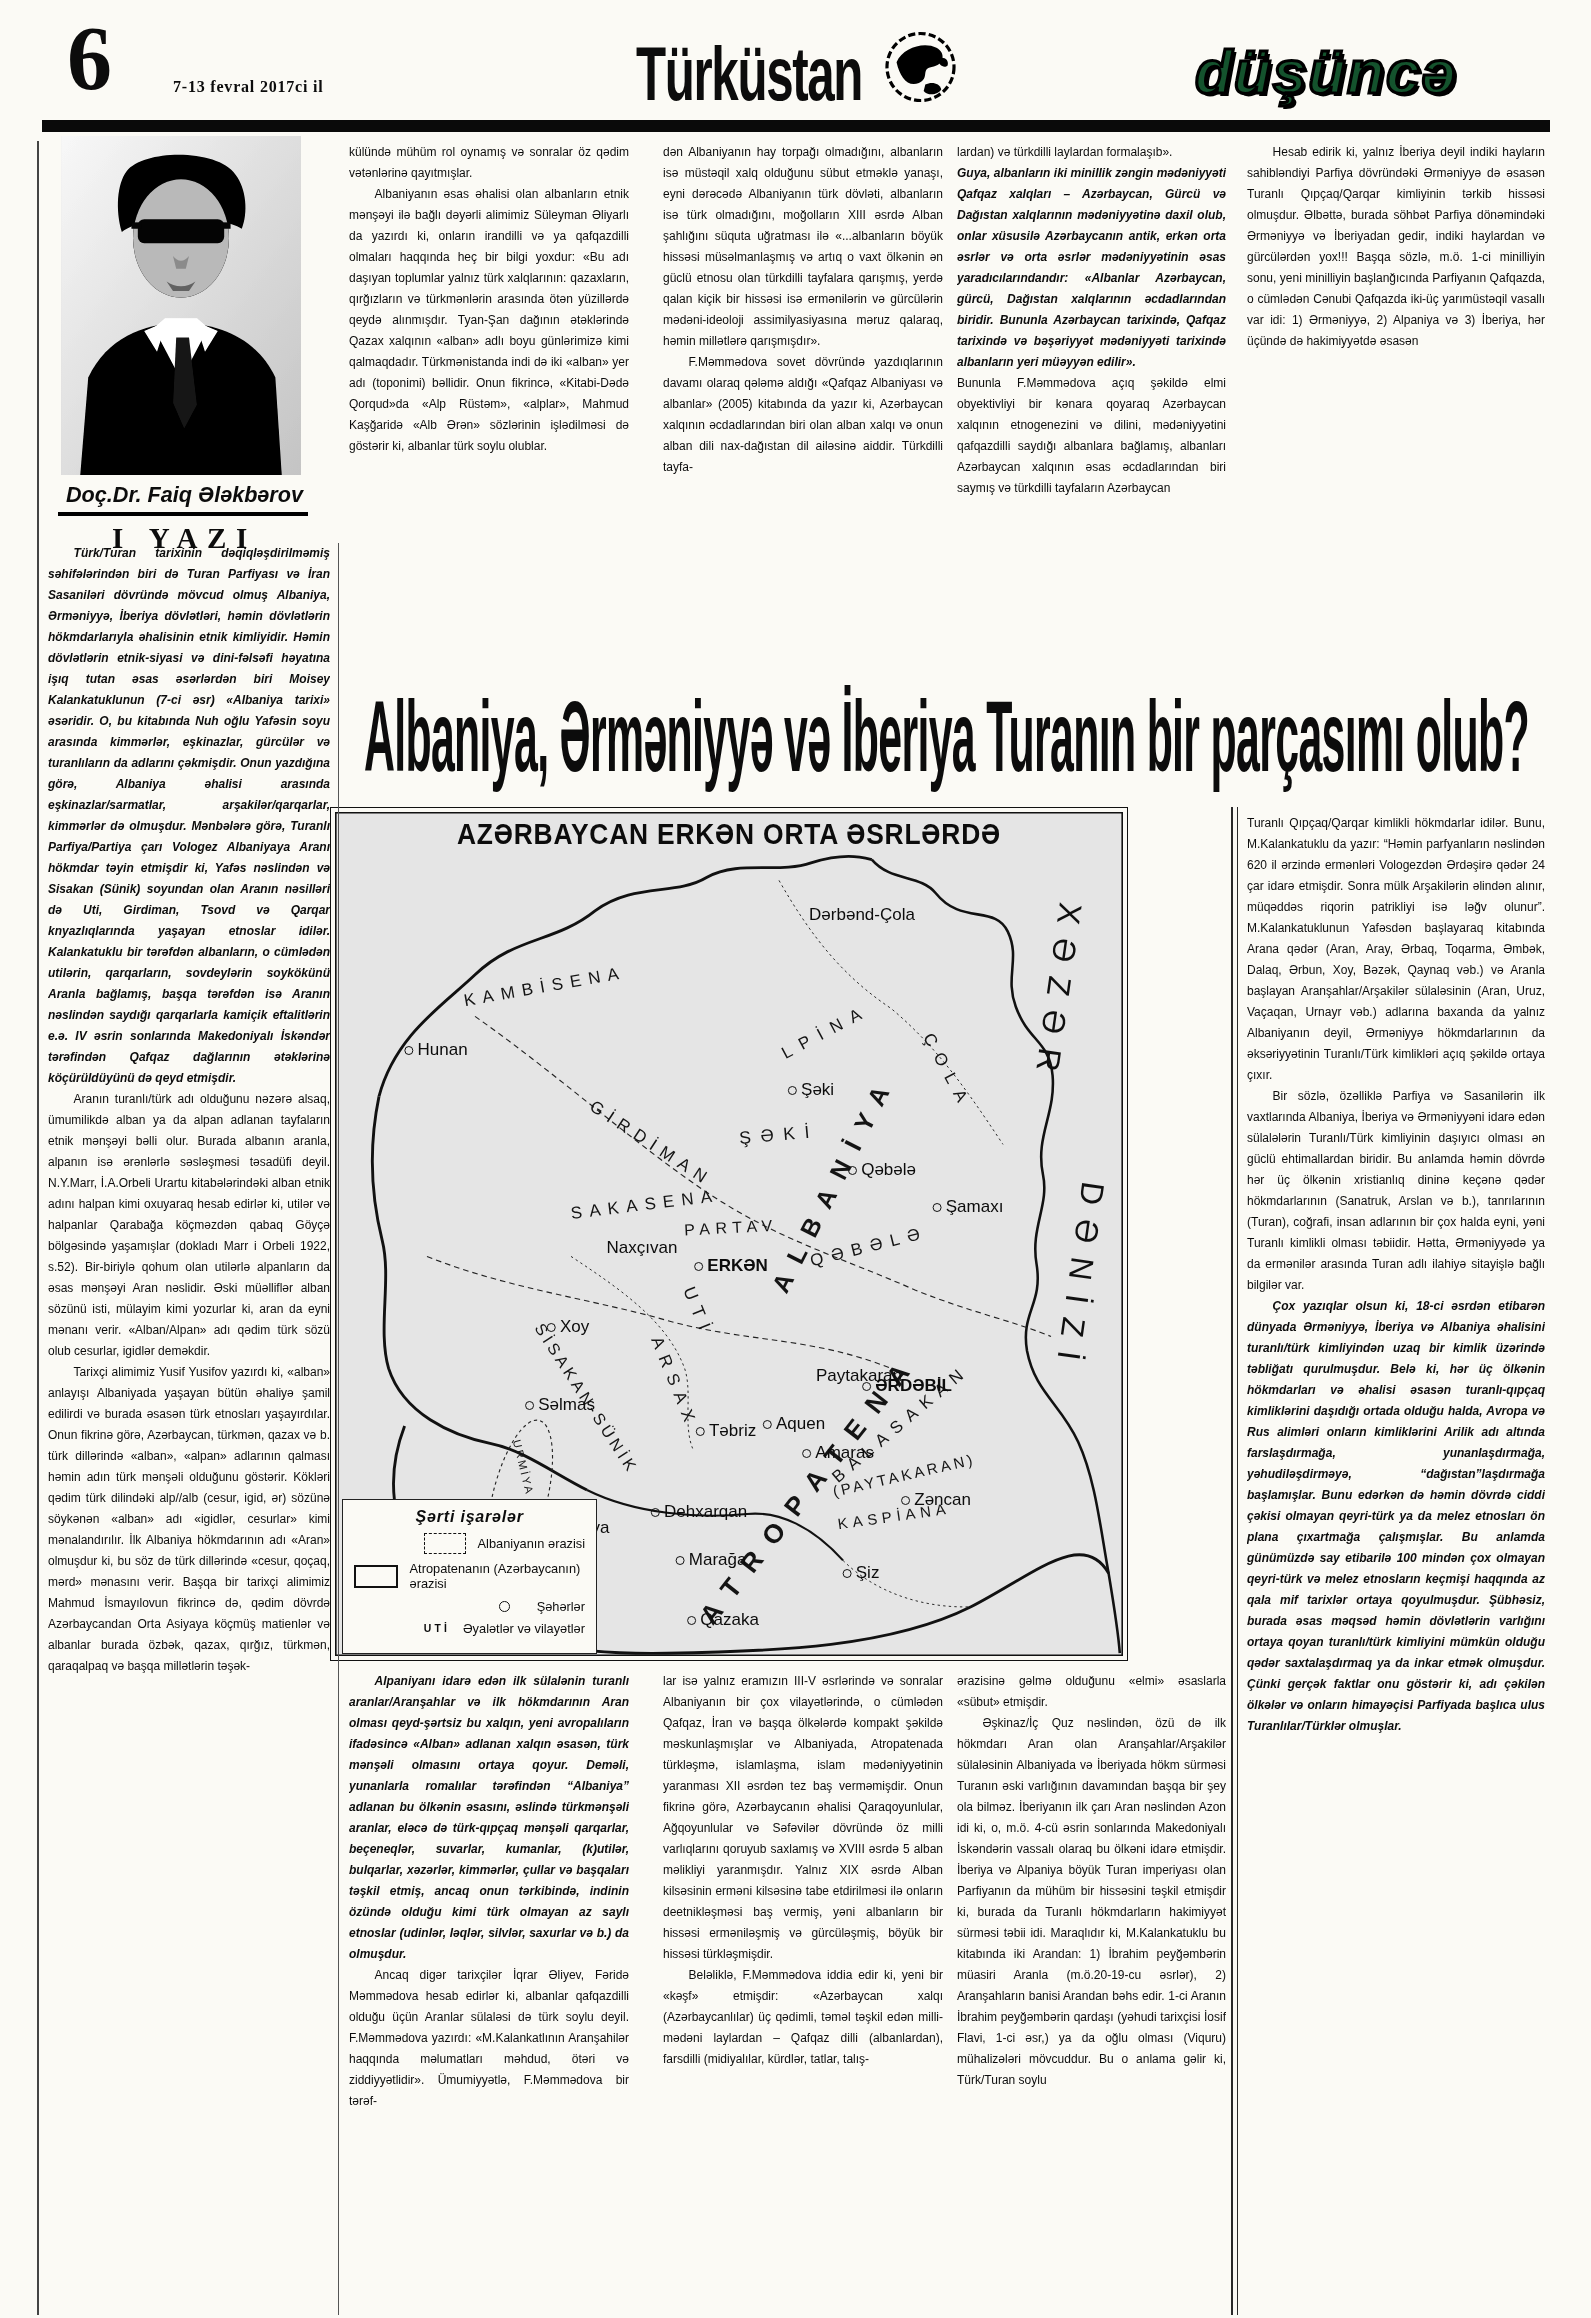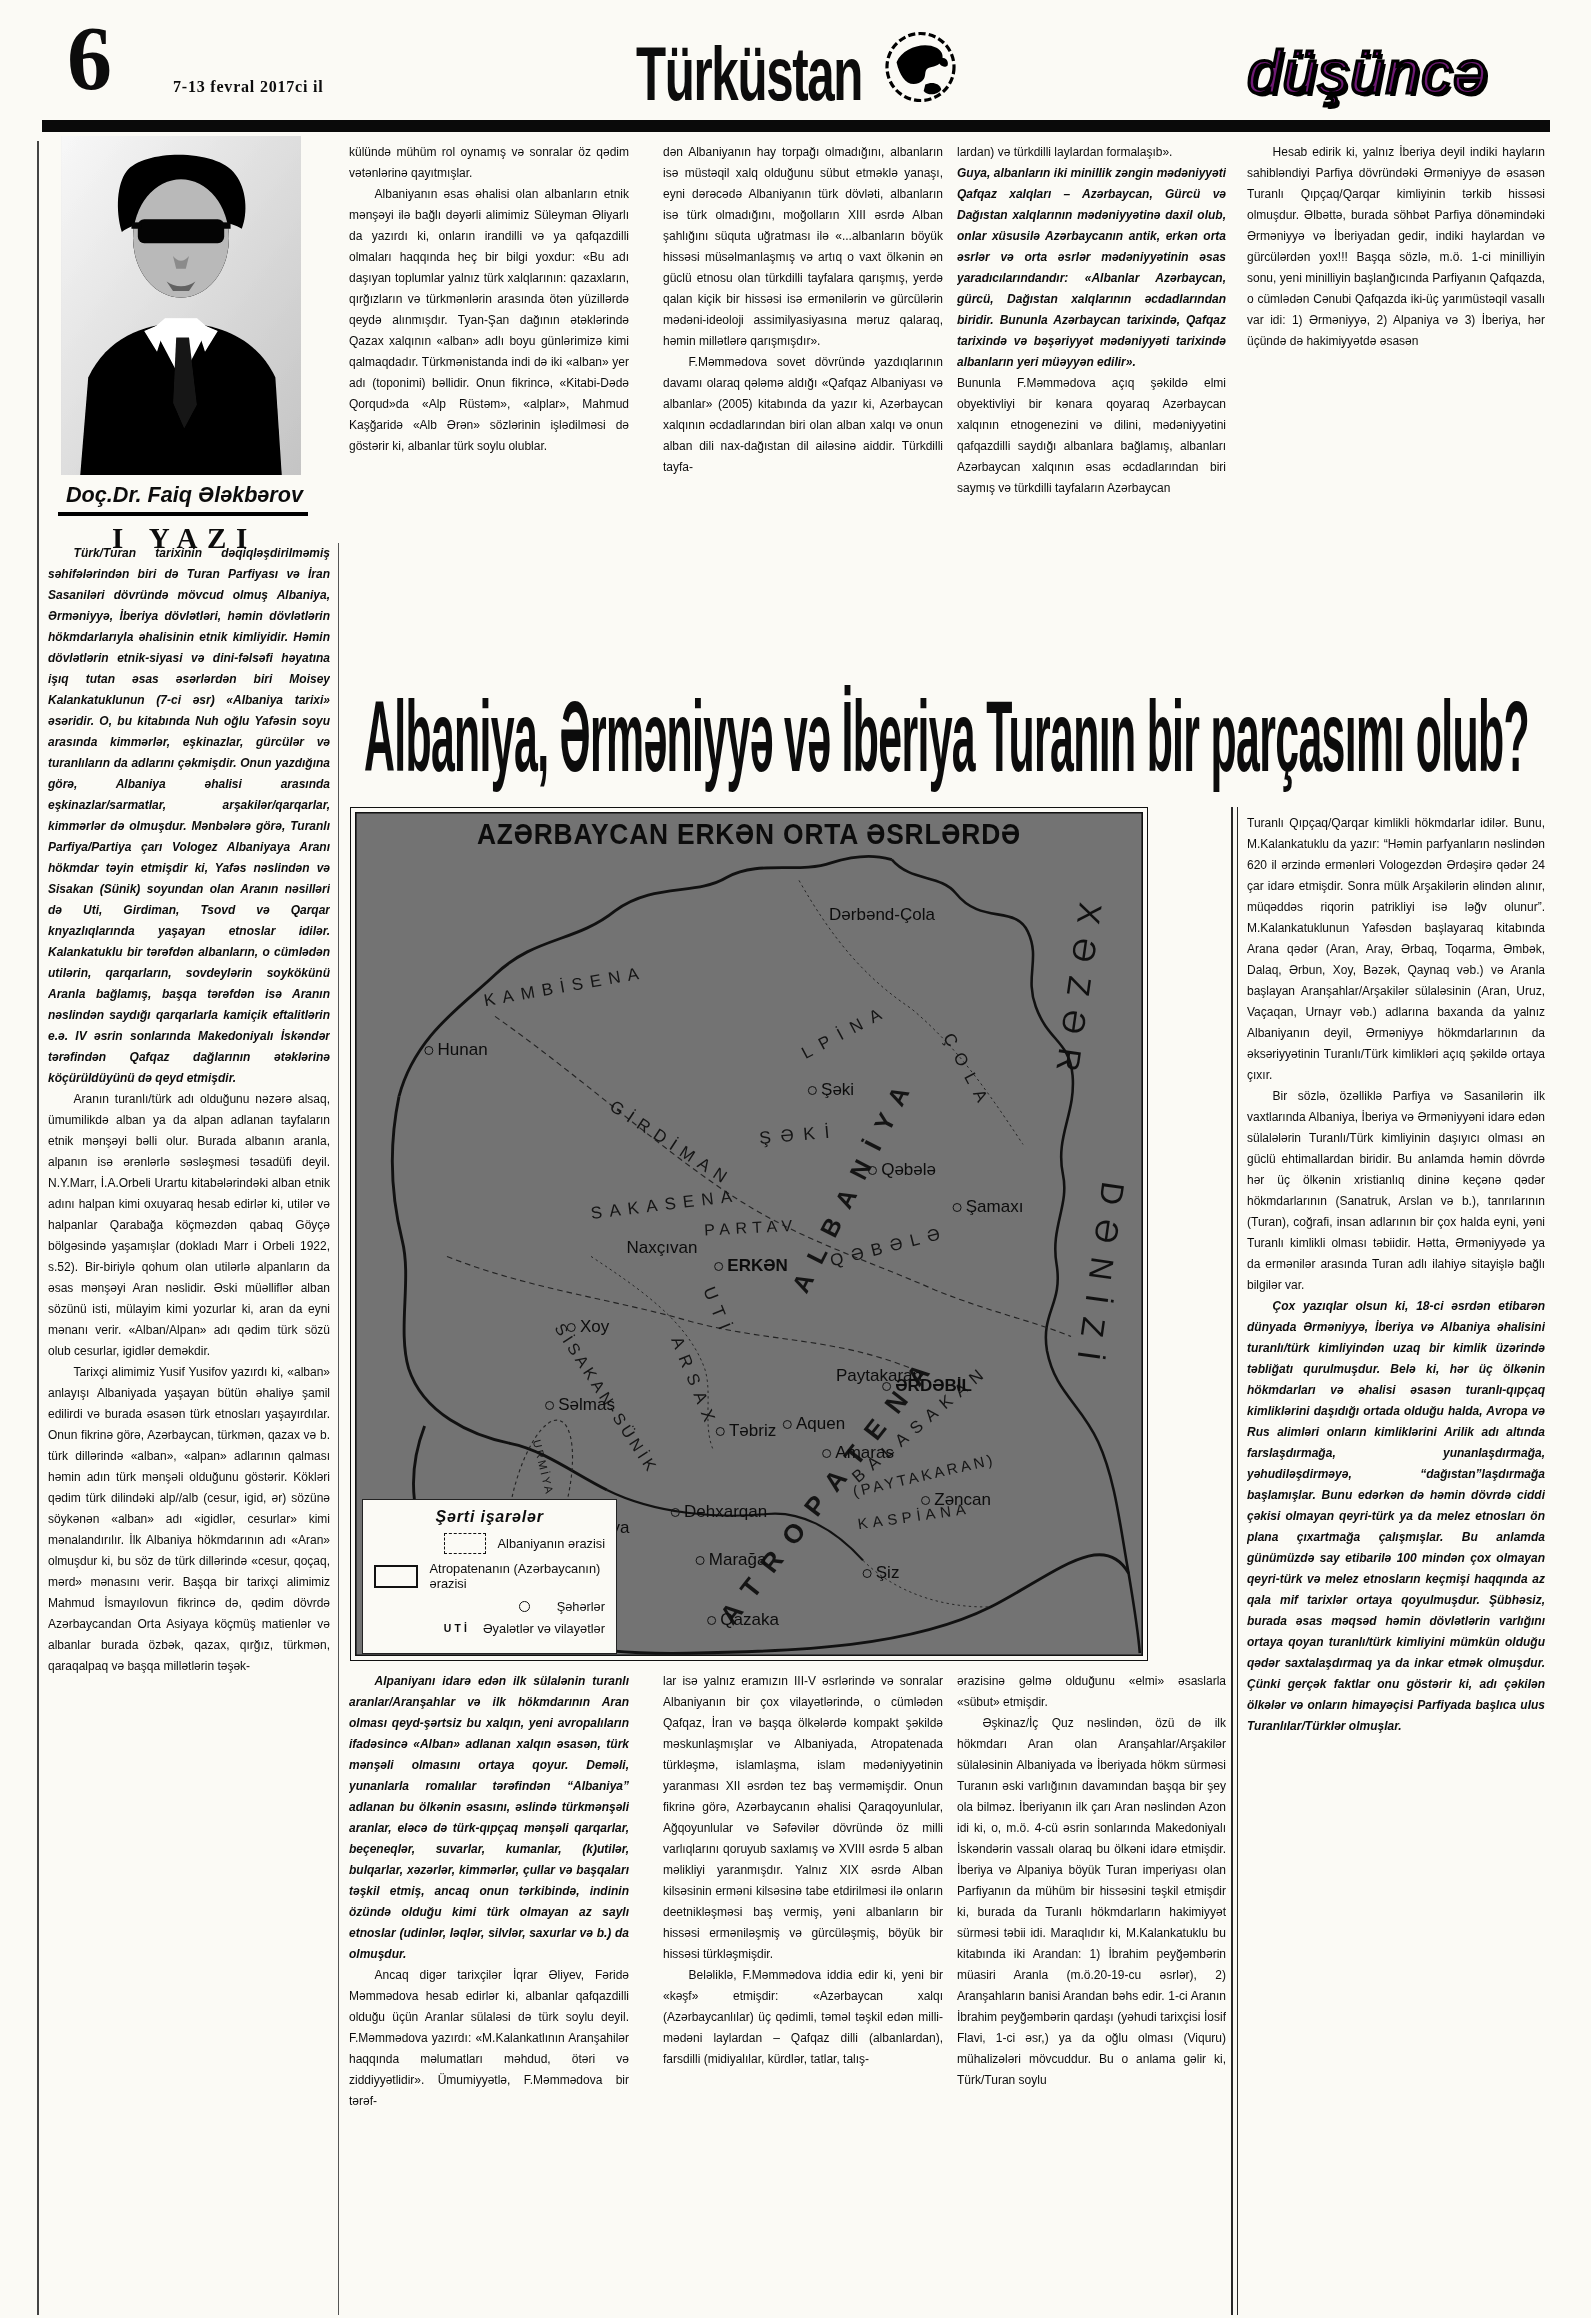--- a/index.html
+++ b/index.html
@@ -8,22 +8,22 @@
 
   
   #pageno{position:absolute;left:67px;top:14.4px;font-family:"Liberation Serif",serif;
           font-weight:bold;font-size:90px;line-height:1;}
   #date{position:absolute;left:173px;top:78px;font-family:"Liberation Serif",serif;
         font-weight:bold;font-size:16px;letter-spacing:0.8px;}
   #masthead{position:absolute;left:636px;top:29px;font-size:58px;font-weight:bold;
             letter-spacing:-1.6px;transform:scale(0.85,1.32);transform-origin:left top;
             white-space:nowrap;}
   #globe{position:absolute;left:879px;top:27px;}
-  #section{position:absolute;left:1247px;top:37px;font-size:61px;font-weight:normal;
-           font-style:italic;color:#701a75;-webkit-text-stroke:3.2px #000;
+  #section{position:absolute;left:1195px;top:37px;font-size:61px;font-weight:bold;
+           font-style:italic;color:#14532d;-webkit-text-stroke:3.2px #000;
            text-shadow:3.2px 3.2px 0 #000;letter-spacing:1.6px;white-space:nowrap;}
   #topbar{position:absolute;left:42px;top:120px;width:1508px;height:12px;background:#0a0a0a;}
 
   
   #photo{position:absolute;left:61px;top:136px;width:240px;height:339px;overflow:hidden;
          background:#cfccc4;}
   #photo svg{filter:grayscale(1) contrast(1.25);}
   #photo-caption{position:absolute;left:45px;top:482px;width:279px;text-align:center;
                  font-weight:bold;font-style:italic;font-size:21.6px;}
   #caption-rule{position:absolute;left:58px;top:512px;width:250px;height:4px;background:#000;}
@@ -46,23 +46,23 @@
   #bottom3{left:663px;top:1671px;width:280px;height:643px;}
   #bottom4{left:957px;top:1671px;width:269px;height:643px;}
 
   
   #headline{position:absolute;left:343px;top:669px;width:1207px;height:134px;
             display:flex;align-items:center;justify-content:center;}
   #headline span{font-weight:bold;font-size:51px;white-space:nowrap;letter-spacing:-0.8px;
                  transform:scale(0.84,1.95);}
 
   
-  #map{position:absolute;left:350px;top:807px;width:796px;height:852px;
+  #map{position:absolute;left:330px;top:807px;width:796px;height:852px;
        border:1.6px solid #111;box-shadow:inset 0 0 0 4px #fbfaf5, inset 0 0 0 5.6px #111;
-       background:#737373;}
+       background:#e5e5e5;}
   #map-title{position:absolute;top:11.2px;left:0;right:0;text-align:center;font-weight:bold;
              font-size:26.4px;letter-spacing:0.8px;transform:scaleY(1.15);}
   #map svg.lines{position:absolute;left:0;top:0;width:796px;height:852px;}
   #map-labels{position:absolute;left:0;top:0;width:796px;height:852px;}
   .rg{position:absolute;white-space:nowrap;color:#141414;}
   .ct{position:absolute;white-space:nowrap;font-size:17px;}
   .ct .dot{display:inline-block;width:7.2px;height:7.2px;border:1.6px solid #111;border-radius:50%;
            margin-right:4px;vertical-align:middle;}
   .sea{position:absolute;writing-mode:vertical-rl;font-size:32px;letter-spacing:14.4px;
        transform:rotate(8deg);color:#101010;}

